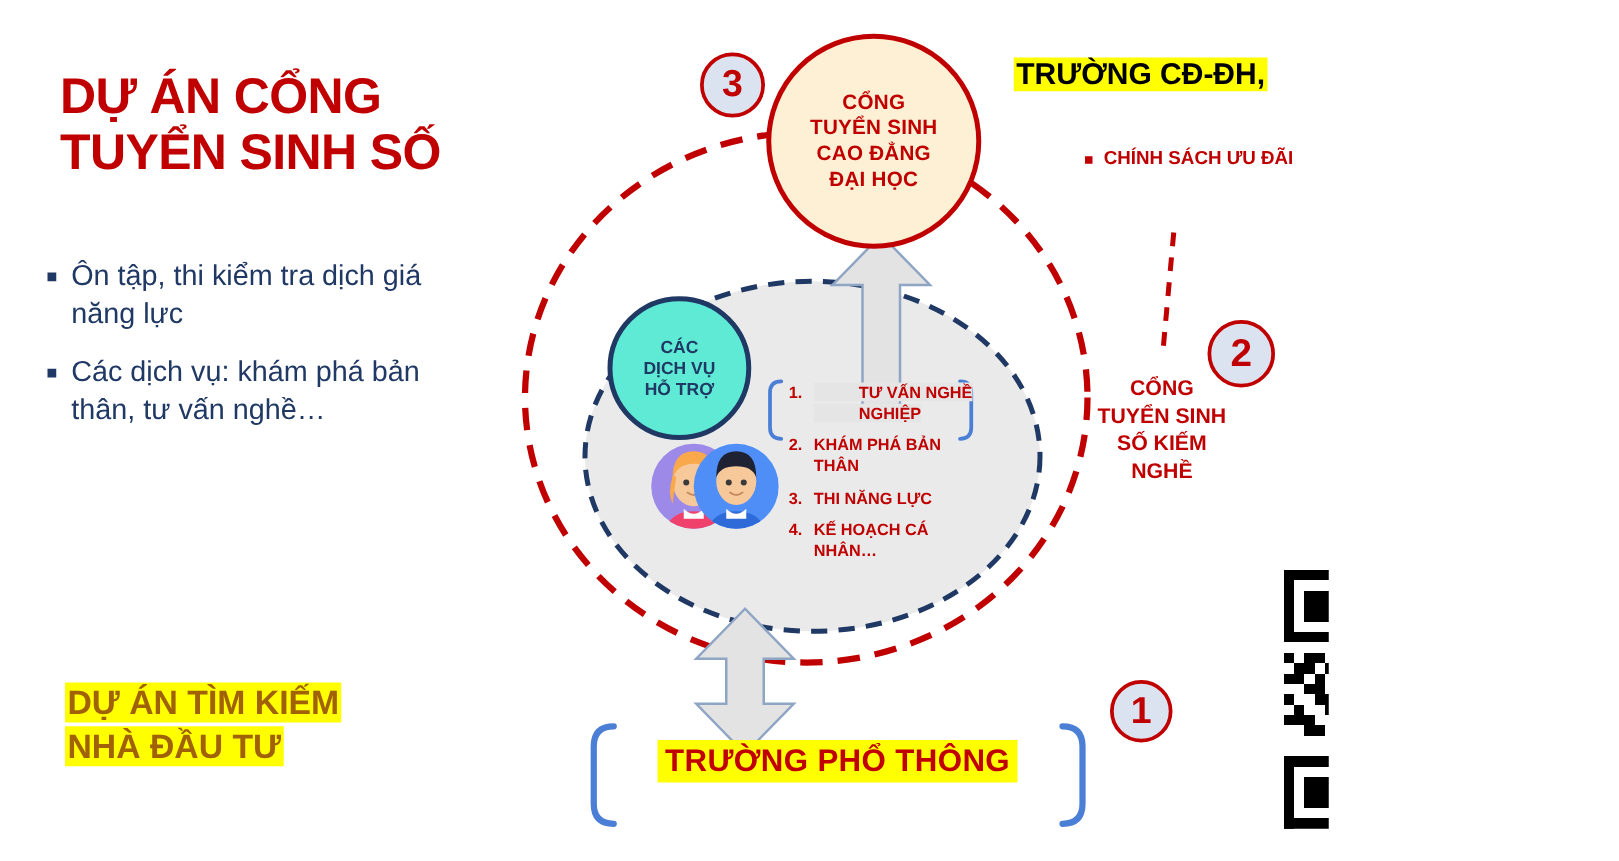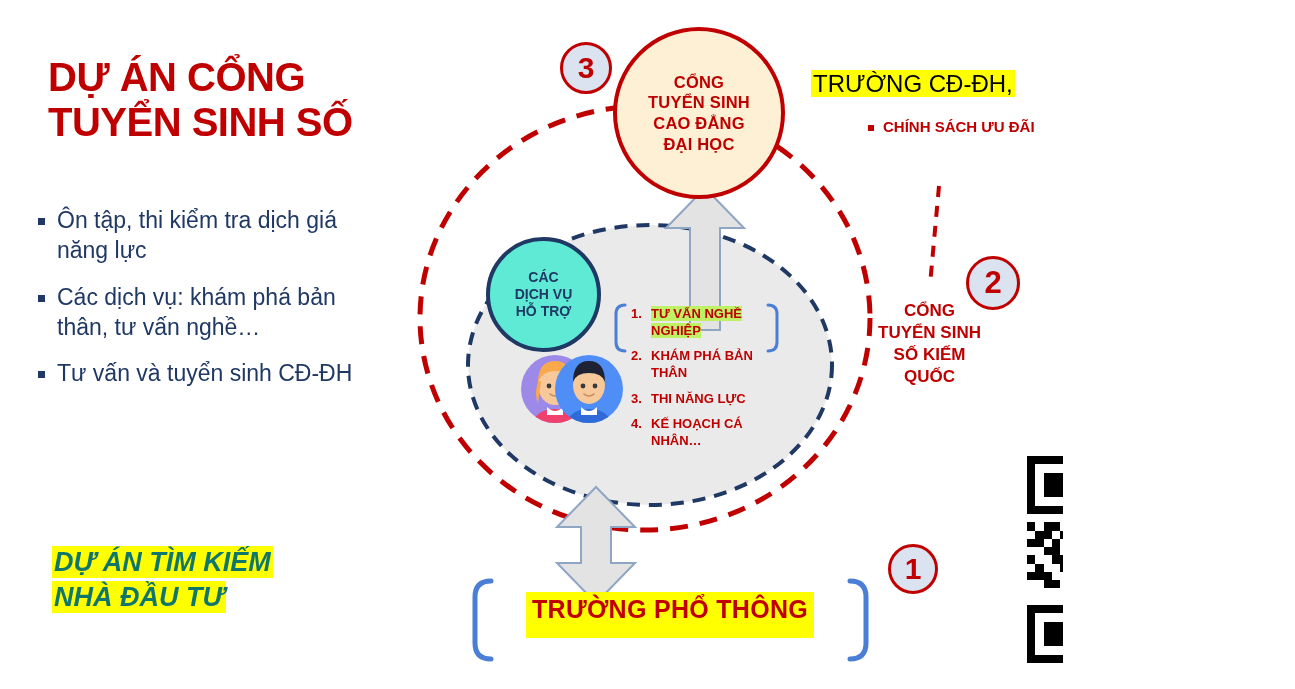--- a/index.html
+++ b/index.html
@@ -42,25 +42,24 @@
     margin-right: 12px;
     flex: 0 0 auto;
   }
   #bullets .btext {
     color: #1F3864;
     font-size: 23px;
     line-height: 1.32;
   }
   #invest {
     left: 52px; top: 545px; width: 290px;
-    color: #0f766e;
+    color: #a16207;
     font-weight: bold;
     font-size: 27px;
     line-height: 1.28;
-    font-style: italic;
   }
   #invest span.hl {
     background: #FFFF00;
     padding: 1px 2px;
     box-decoration-break: clone;
     -webkit-box-decoration-break: clone;
   }
 
   
   #diagram-svg { left: 0; top: 0; }
@@ -122,51 +121,51 @@
     flex: 0 0 auto;
     line-height: 1.28;
   }
   #svc-list .txt {
     color: #C00000;
     font-weight: bold;
     font-size: 13px;
     line-height: 1.28;
   }
   #svc-list .txt.hl span {
-    background: #bef264;
+    background: #e5e5e5;
     box-decoration-break: clone;
+    padding-left: 36px;
     -webkit-box-decoration-break: clone;
   }
 
   
   #avatars { left: 519px; top: 347px; z-index: 6; }
 
   
   #school {
     left: 486px; top: 595px; width: 368px;
     text-align: center;
     z-index: 6;
   }
   #school .hl {
     background: #FFFF00;
     color: #C00000;
     font-weight: bold;
     font-size: 25px;
-    padding: 3px 6px 15px 6px;
+    padding: 3px 6px 3px 6px;
     letter-spacing: 0.3px;
   }
 
   
   #right-head {
     left: 811px; top: 45px; width: 250px;
-    font-weight: normal;
+    font-weight: bold;
     font-size: 24px;
     line-height: 1.28;
     color: #000000;
-    margin-top: 24px;
   }
   #right-head span.hl {
     background: #FFFF00;
     box-decoration-break: clone;
     -webkit-box-decoration-break: clone;
     padding: 0 2px;
   }
   #right-bullets {
     left: 868px; top: 117px; width: 230px;
   }
@@ -246,24 +245,20 @@
   </div>
 
   <div class="abs" id="bullets">
     <div class="bullet-row">
       <div class="sq"></div>
       <div class="btext">Ôn tập, thi kiểm tra dịch giá năng lực</div>
     </div>
     <div class="bullet-row">
       <div class="sq"></div>
       <div class="btext">Các dịch vụ: khám phá bản thân, tư vấn nghề…</div>
-    </div>
-    <div class="bullet-row">
-      <div class="sq"></div>
-      <div class="btext">Tư vấn và tuyển sinh CĐ-ĐH</div>
     </div>
   </div>
 
   <div class="abs" id="invest">
     <div><span class="hl">DỰ ÁN TÌM KIẾM</span></div>
     <div><span class="hl">NHÀ ĐẦU TƯ</span></div>
   </div>
 
   <div class="abs" id="circle-top">
     <div class="lbl">
@@ -348,21 +343,21 @@
     <div class="brow">
       <div class="sq"></div>
       <div class="btext">CHÍNH SÁCH ƯU ĐÃI</div>
     </div>
   </div>
 
   <div class="abs" id="portal-label">
     <div>CỔNG</div>
     <div>TUYỂN SINH</div>
     <div>SỐ KIẾM</div>
-    <div>QUỐC</div>
+    <div>NGHỀ</div>
   </div>
   <div class="abs badge" id="badge2">2</div>
 
   <svg class="abs" id="logo" width="178" height="62" viewBox="0 0 178 62">
     <g>
       <circle cx="32" cy="31" r="27" fill="none" stroke="#27315B" stroke-width="5"></circle>
       <path d="M49 12 q-17 2 -27 14 l-8 10 l6 2 l-4 6 l7 1 l1 7 l6 -4 l2 6 l10 -8 q12 -10 14 -27 z" fill="#27315B"></path>
       <circle cx="39" cy="24" r="5" fill="#FFFFFF"></circle>
     </g>
     <g fill="#27315B">

